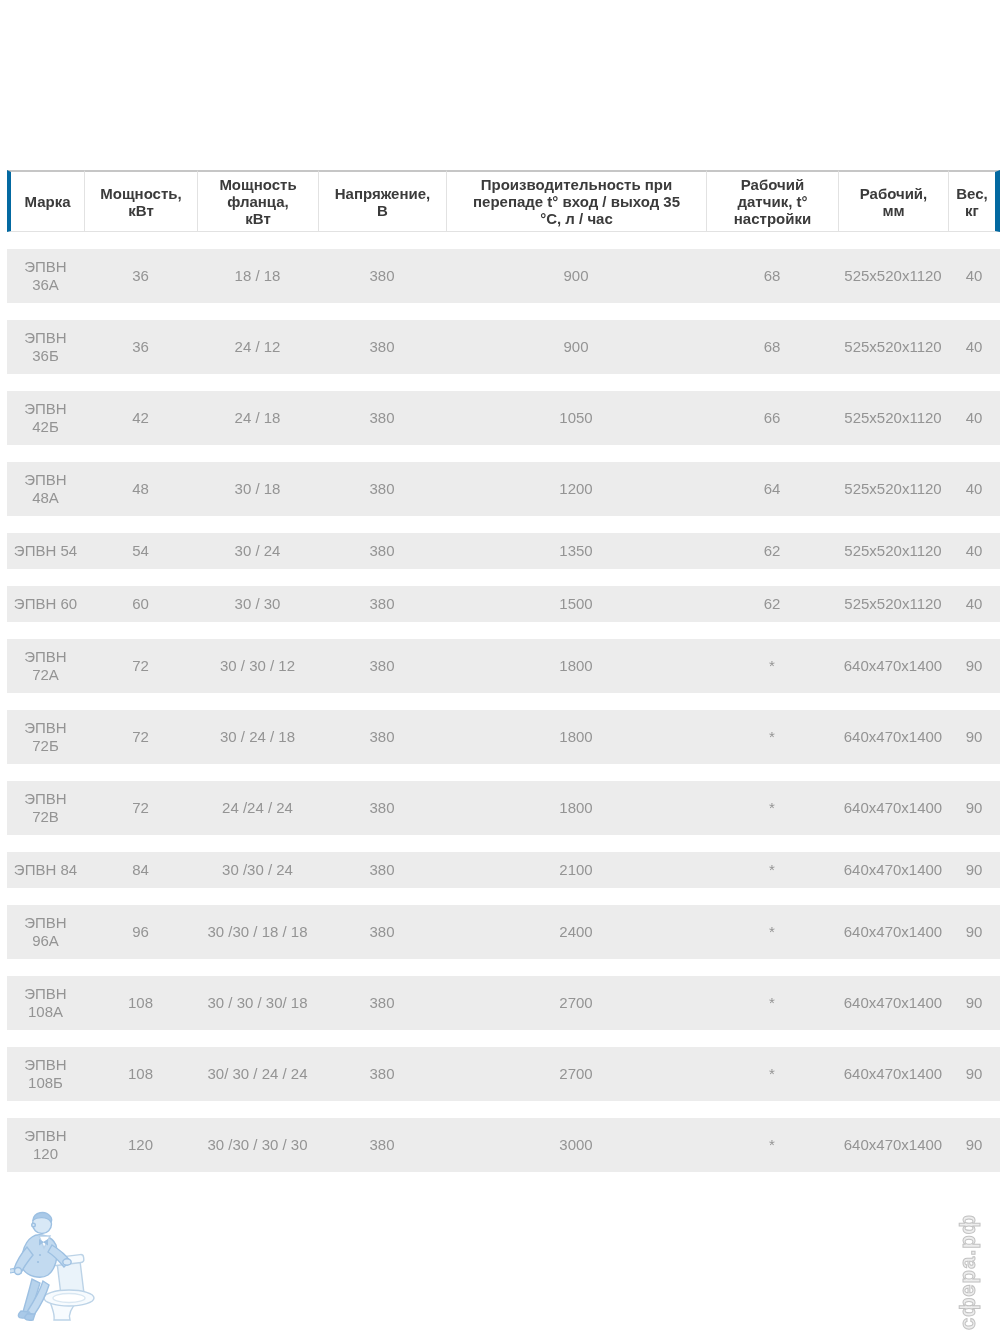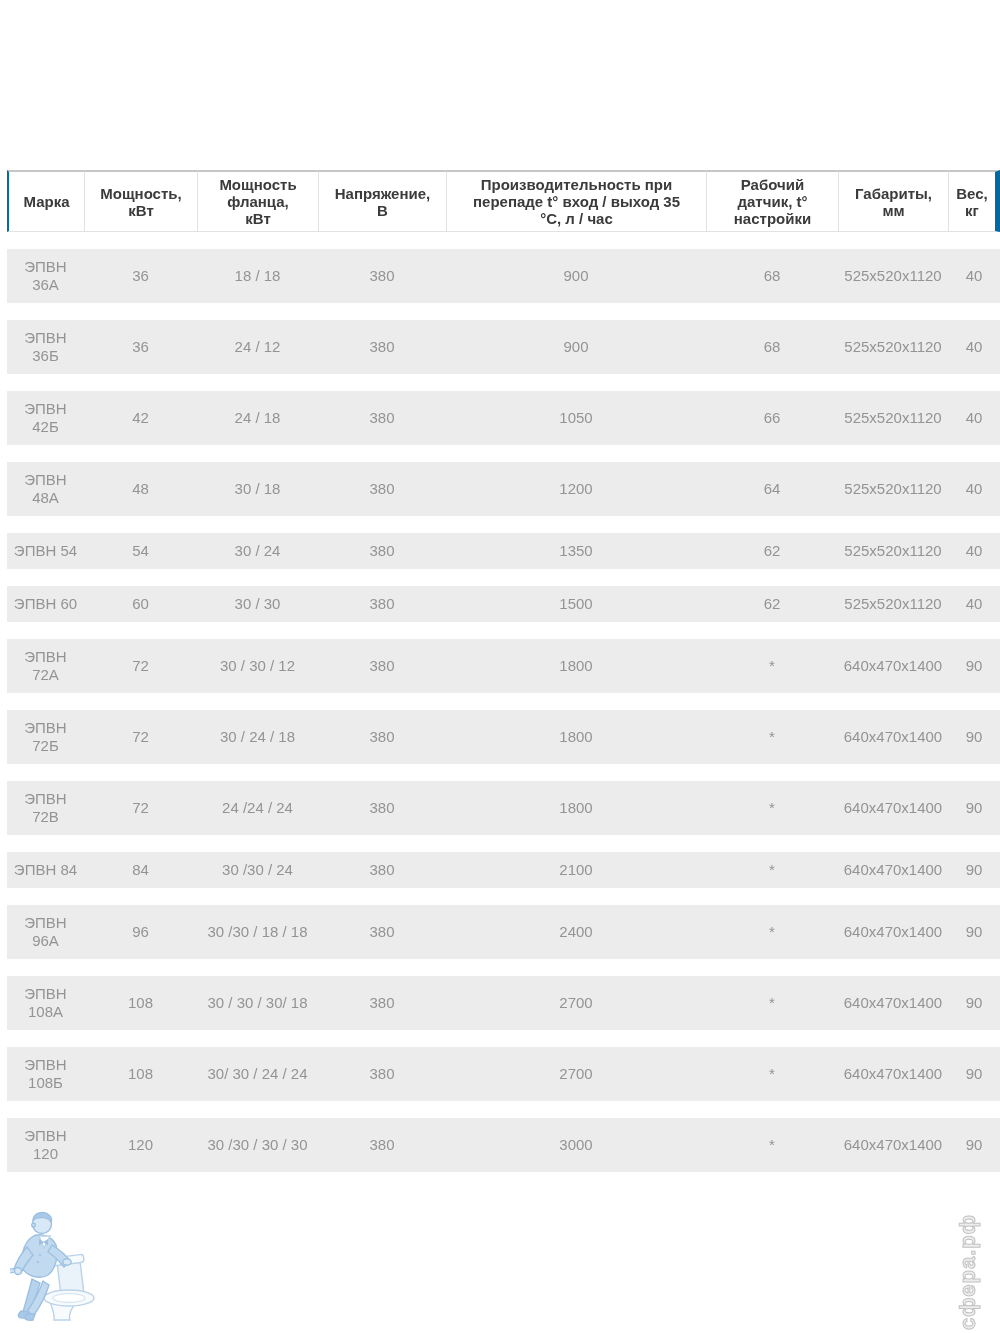--- a/index.html
+++ b/index.html
@@ -27,21 +27,21 @@
     font-size: 15px;
     font-weight: bold;
     line-height: 17px;
     padding: 4px 6px;
     text-align: center;
     vertical-align: middle;
     white-space: pre-line;
     border-top: 2px solid #c6c6c6;
     border-bottom: 1px solid #e2e2e2;
   }
-  .spec th:first-child { border-left: 2px solid #0369a1; }
+  .spec th:first-child { border-left: 4px solid #0369a1; }
   .spec th + th { border-left: 1px solid #e2e2e2; }
   .spec th:last-child { border-right: 5px solid #0369a1; }
   .spec td {
     background: #ececec;
     color: #949494;
     font-size: 15px;
     line-height: 18px;
     padding: 9px 4px;
     text-align: center;
     vertical-align: middle;
@@ -93,21 +93,21 @@
 фланца,
 кВт</th>
         <th>Напряжение,
 В</th>
         <th>Производительность при
 перепаде t° вход / выход 35
 °С, л / час</th>
         <th>Рабочий
 датчик, t°
 настройки</th>
-        <th>Габариты,
+        <th>Рабочий,
 мм</th>
         <th>Вес,
 кг</th>
       </tr>
     </thead>
     <tbody>
 
         <tr>
           <td>ЭПВН 36А</td>
           <td>36</td>

